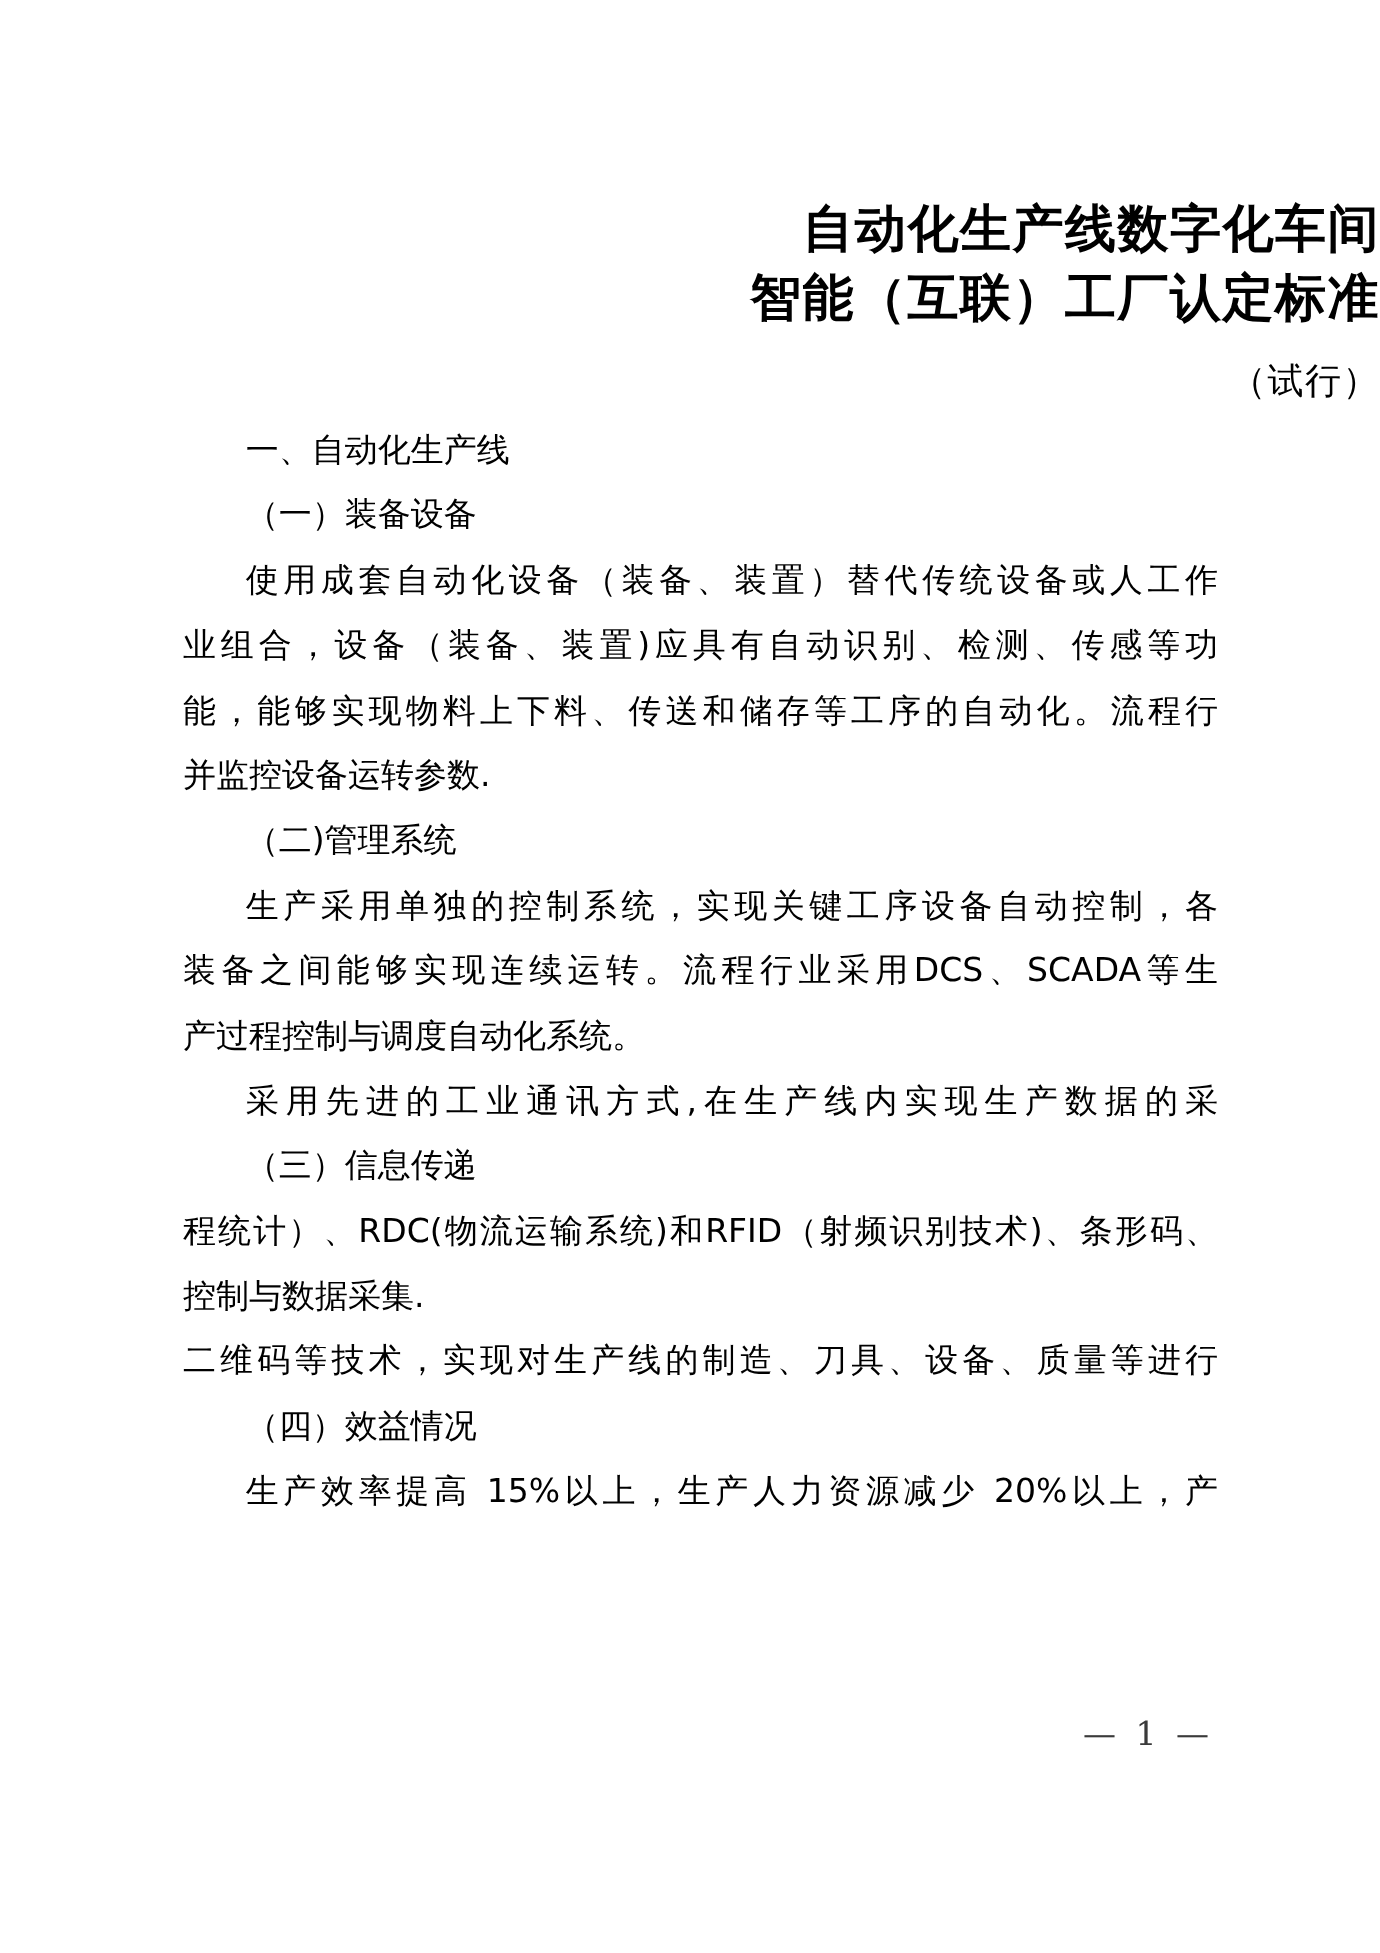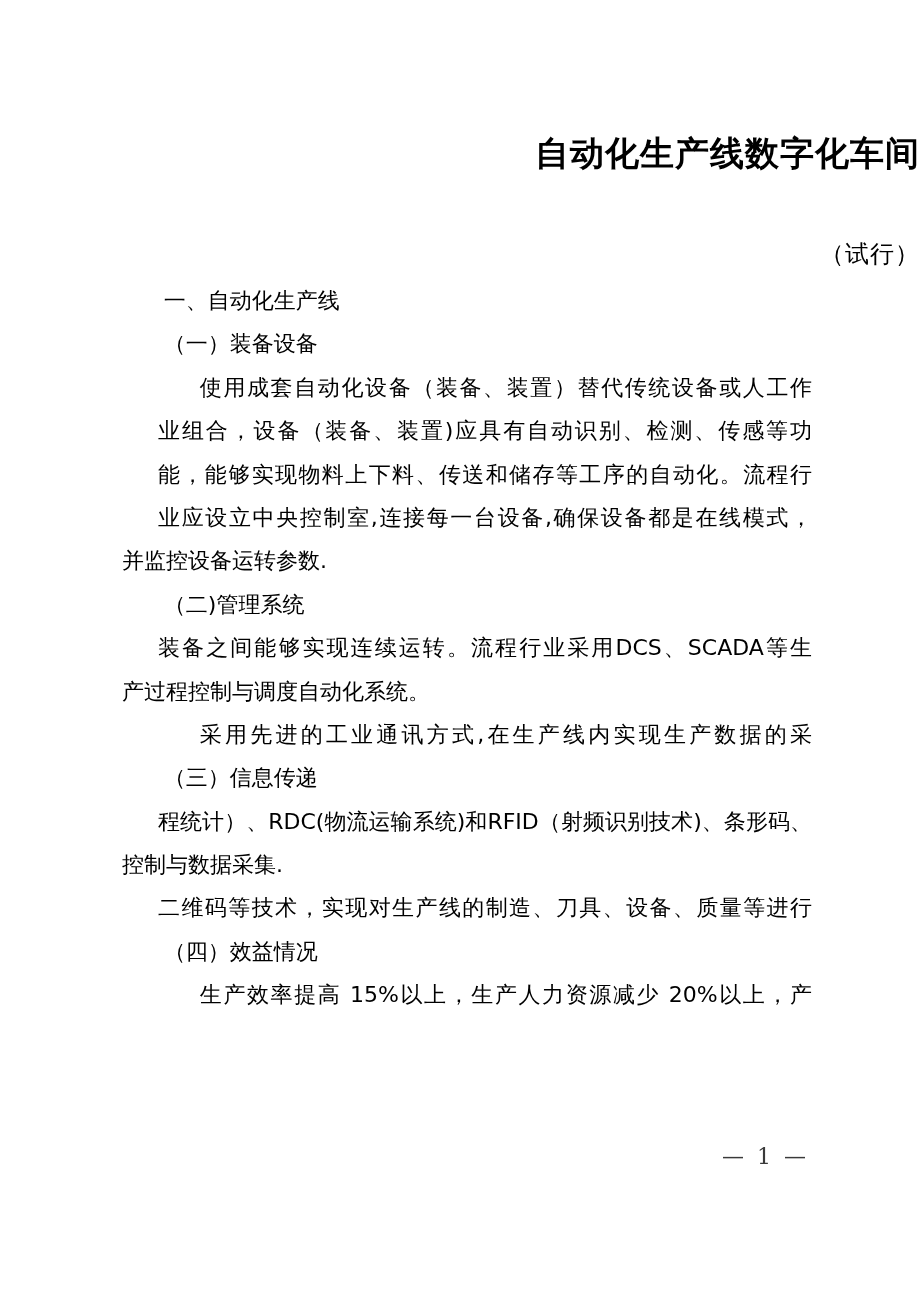--- a/index.html
+++ b/index.html
@@ -49,53 +49,53 @@
     font-weight: 500;
   }
   .ln {
     height: 43.4px;
     overflow: visible;
   }
   .indent { text-indent: 1.9em; }
   .just {
     text-align: justify;
     text-align-last: justify;
-    margin-left: 36px;
   }
   .footer {
     position: absolute;
     top: 1144px;
     left: 722px;
     font-size: 22px;
     font-family: "DejaVu Serif", "Liberation Serif", serif;
     color: #3a3a3a;
     letter-spacing: 3px;
     white-space: nowrap;
   }
 </style>
 </head>
 <body>
 
 <div class="page">
 
   <div class="title-block">
     <div>自动化生产线数字化车间</div>
+    <div>智能（互联）工厂认定标准</div>
   </div>
 
   <div class="subtitle">（试行）</div>
 
   <div class="body-text">
     <div class="ln indent">一、自动化生产线</div>
     <div class="ln indent">（一）装备设备</div>
     <div class="ln indent just">使用成套自动化设备（装备、装置）替代传统设备或人工作</div>
     <div class="ln just">业组合，设备（装备、装置)应具有自动识别、检测、传感等功</div>
     <div class="ln just">能，能够实现物料上下料、传送和储存等工序的自动化。流程行</div>
-    <div class="ln just">业应设立中央控制室,连接每一台设备,确保设备都是在线模式，</div>
     <div class="ln">并监控设备运转参数.</div>
     <div class="ln indent">（二)管理系统</div>
+    <div class="ln indent just">生产采用单独的控制系统，实现关键工序设备自动控制，各</div>
     <div class="ln just">装备之间能够实现连续运转。流程行业采用DCS、SCADA等生</div>
     <div class="ln">产过程控制与调度自动化系统。</div>
     <div class="ln indent just">采用先进的工业通讯方式,在生产线内实现生产数据的采</div>
     <div class="ln indent">（三）信息传递</div>
     <div class="ln just">程统计）、RDC(物流运输系统)和RFID（射频识别技术)、条形码、</div>
     <div class="ln">控制与数据采集.</div>
     <div class="ln just">二维码等技术，实现对生产线的制造、刀具、设备、质量等进行</div>
     <div class="ln indent">（四）效益情况</div>
     <div class="ln indent just">生产效率提高 15%以上，生产人力资源减少 20%以上，产</div>
   </div>

